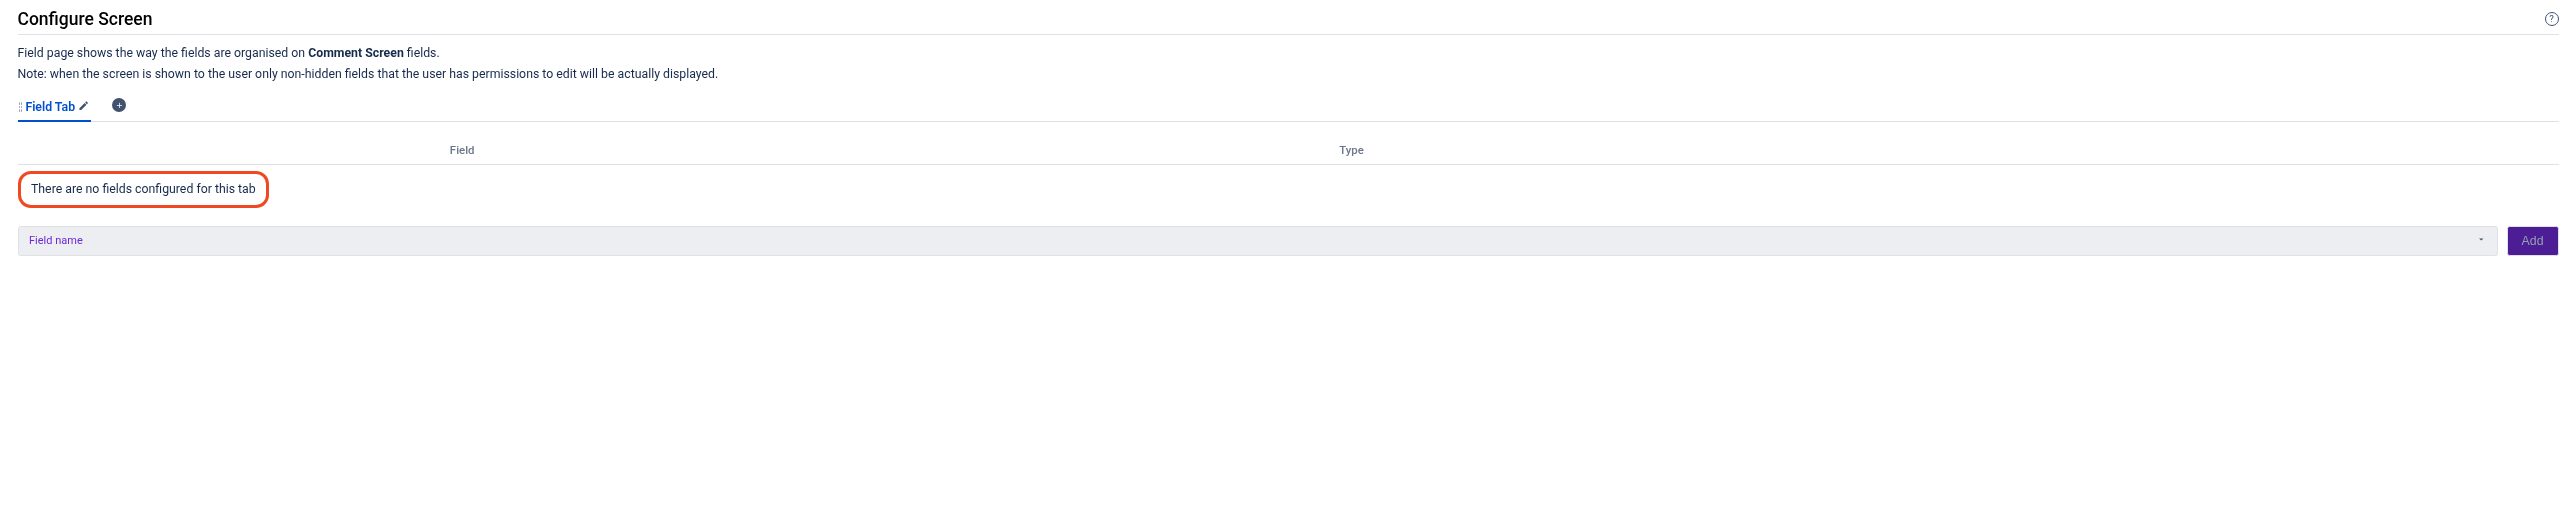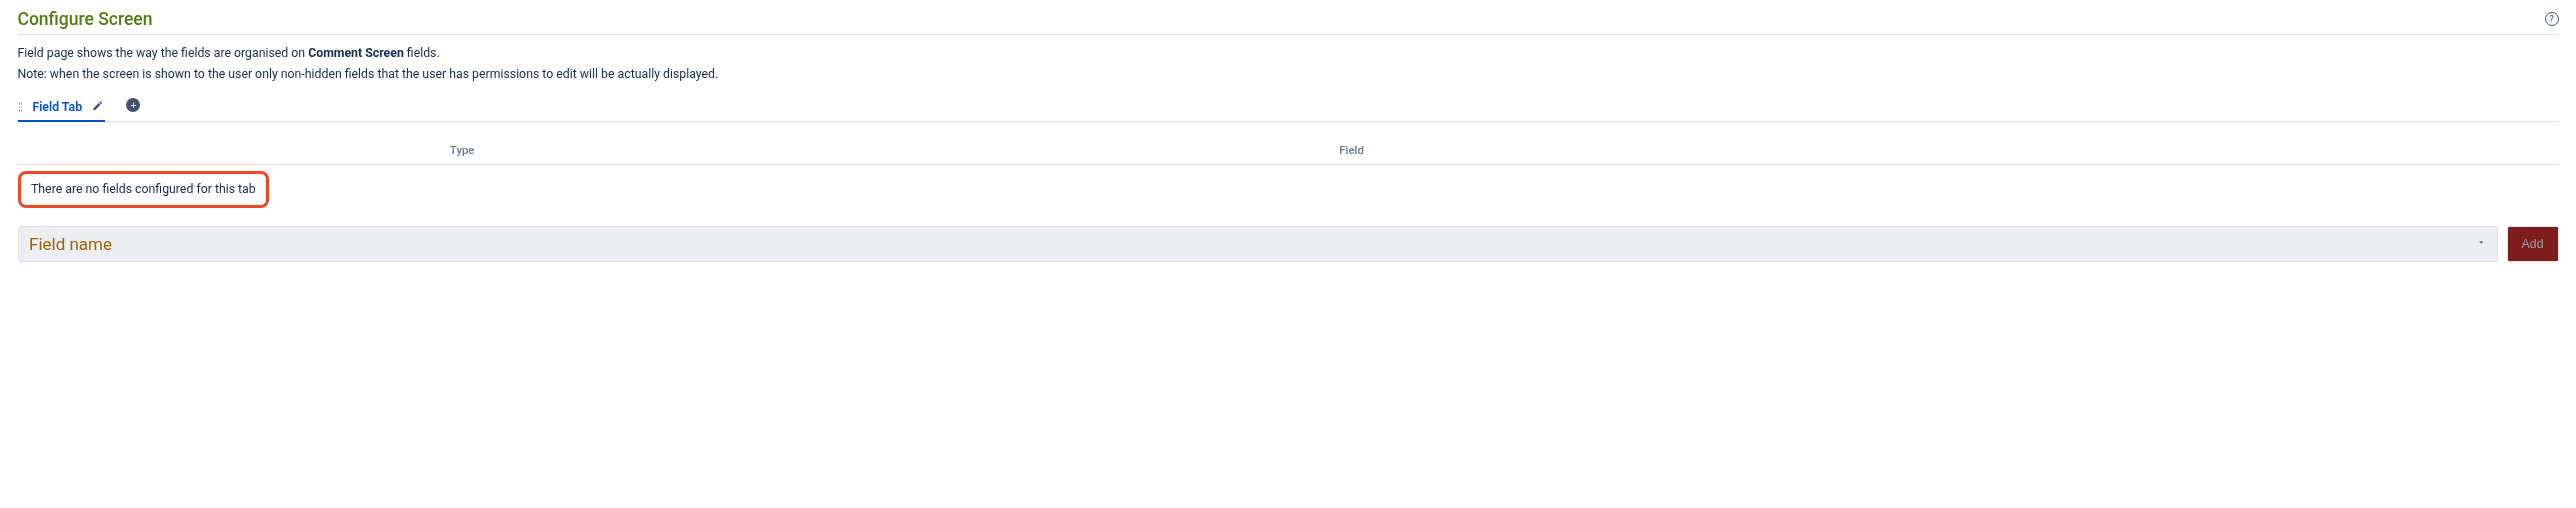--- a/index.html
+++ b/index.html
@@ -18,21 +18,21 @@
       display: flex;
       justify-content: space-between;
       align-items: center;
       border-bottom: 0.9px solid #dfe1e6;
       padding-bottom: 5.3px;
       margin-bottom: 10.5px;
     }
     .page-title {
       font-size: 17.5px;
       font-weight: 500;
-      color: #4d7c0f;
+      color: #000000;
     }
     .help-icon {
       width: 14px;
       height: 14px;
       border: 1.3px solid #42526e;
       border-radius: 50%;
       display: flex;
       align-items: center;
       justify-content: center;
       font-size: 9.7px;
@@ -50,21 +50,21 @@
     .tabs-row {
       display: flex;
       align-items: center;
       gap: 21px;
       border-bottom: 0.9px solid #dfe1e6;
       margin-top: 14px;
     }
     .tab-item {
       display: flex;
       align-items: center;
-      gap: 10px;
+      gap: 3px;
       padding: 5.3px 1.8px 7px 1.8px;
       color: #0052cc;
       font-weight: 600;
       font-size: 12.3px;
       cursor: pointer;
       position: relative;
     }
     .tab-item.active::after {
       content: "";
       position: absolute;
@@ -121,52 +121,52 @@
     .col-field {
       width: 35%;
       text-align: center;
     }
     .col-type {
       width: 35%;
       text-align: center;
     }
     .highlight-box {
       border: 3.5px solid #f04823;
-      border-radius: 8px;
+      border-radius: 13px;
       padding: 8.8px 10.5px;
       margin-top: 5.3px;
       width: fit-content;
       font-size: 12.3px;
       color: #172b4d;
     }
     .add-field-row {
       display: flex;
       align-items: stretch;
       gap: 8.8px;
       margin-top: 17.5px;
     }
     .field-select {
       flex: 1;
       background: #eceef1;
       border: 0.9px solid #dfe1e6;
       border-radius: 2.6px;
       padding: 7px 10.5px;
-      color: #a16207;
-      font-size: 17px;
+      color: #6d28d9;
+      font-size: 11px;
       display: flex;
       align-items: center;
       justify-content: space-between;
       cursor: text;
     }
     .chevron-down {
       color: #42526e;
       font-size: 10.5px;
     }
     .add-button {
-      background: #7f1d1d;
+      background: #4c1d95;
       border: 0.9px solid #dfe1e6;
       border-radius: 2.6px;
       padding: 7px 14px;
       color: #97a0af;
       font-size: 12.3px;
       font-weight: 500;
       cursor: pointer;
     }
   </style>
 </head>
@@ -205,22 +205,22 @@
     </span>
   </div>
   <div class="add-tab-circle">
     <svg width="8.8" height="8.8" viewBox="0 0 24 24" fill="currentColor">
         <path d="M19 13h-6v6h-2v-6H5v-2h6V5h2v6h6v2z"></path>
       </svg>
   </div>
 </div>
 
 <div class="table-header">
+  <div class="col col-field">Field</div>
   <div class="col col-type">Type</div>
-  <div class="col col-field">Field</div>
 </div>
 
 <div class="highlight-box">There are no fields configured for this tab</div>
 
 <div class="add-field-row">
   <div class="field-select">
     <span>Field name</span>
     <span class="chevron-down">
       <svg width="10.5" height="10.5" viewBox="0 0 24 24" fill="currentColor">
           <path d="M7 10l5 5 5-5z"></path>

